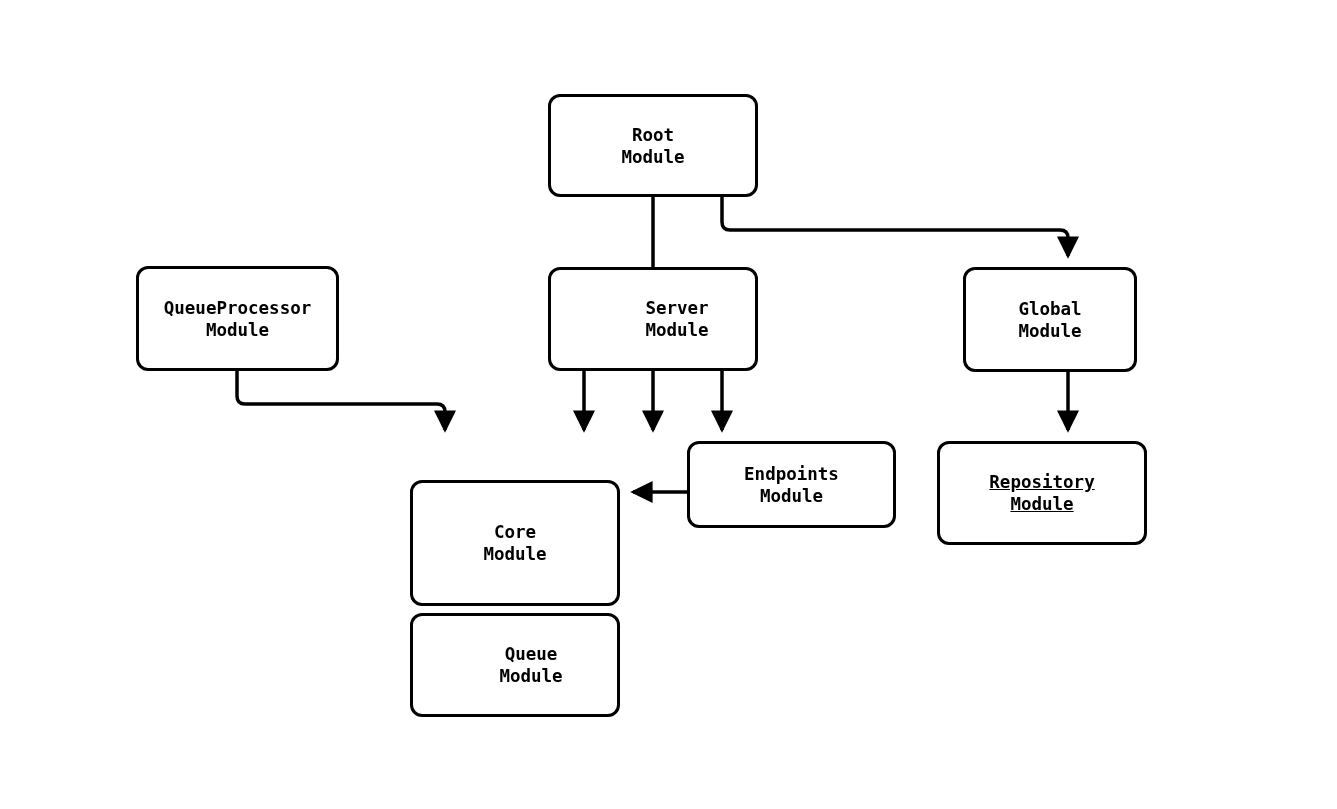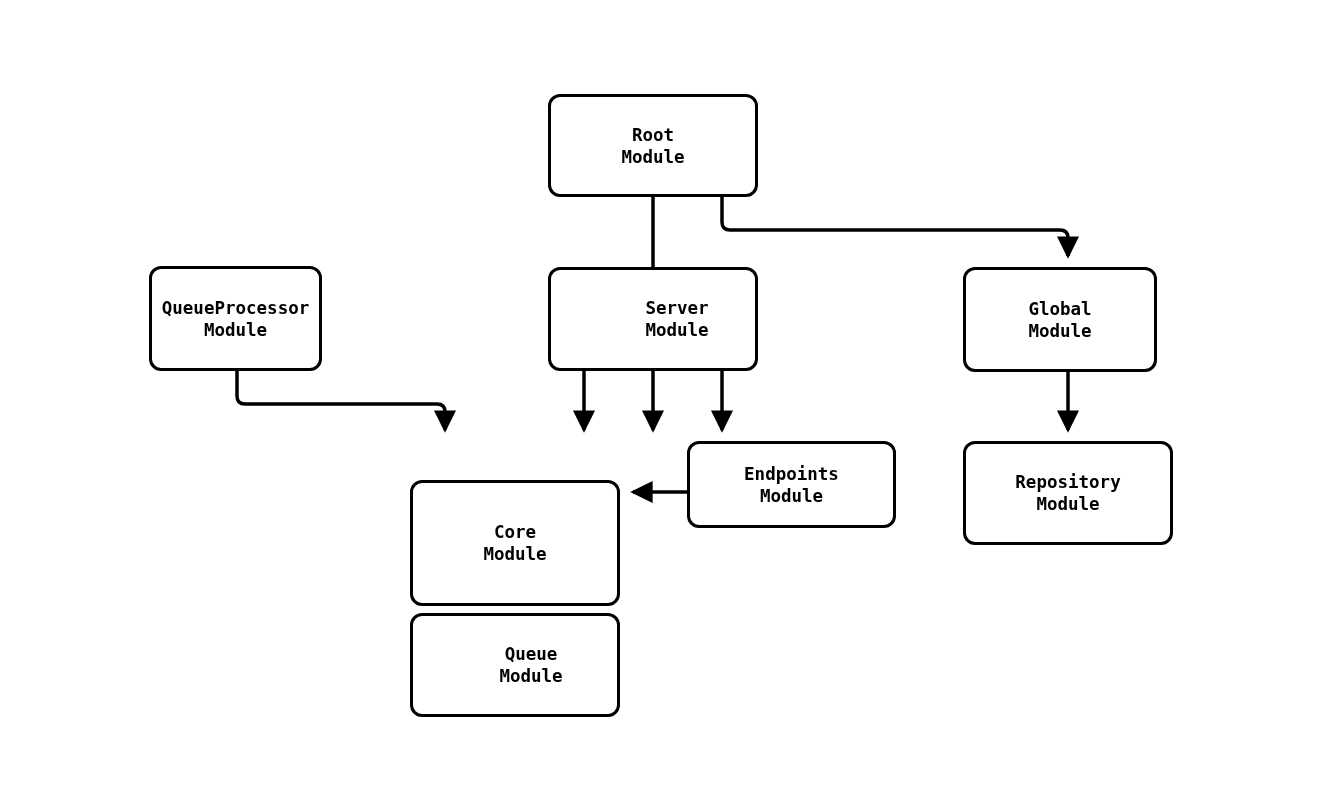--- a/index.html
+++ b/index.html
@@ -72,46 +72,46 @@
     <path d="M 1068 372 L 1068 430" fill="none" stroke="#000000" stroke-width="3.5" marker-end="url(#arrowhead)"></path>
 
     <path d="M 515 543 L 515 602" fill="none" stroke="#000000" stroke-width="3.5" marker-end="url(#arrowhead)"></path>
   </svg>
 
   <div class="node" id="node-root" style="left: 548px; top: 94px; width: 210px; height: 103px;">
     <span class="node-label">Root
 Module</span>
   </div>
 
-  <div class="node" id="node-queueprocessor" style="left: 149px; top: 266px; width: 173px; height: 105px;">
+  <div class="node" id="node-queueprocessor" style="left: 136px; top: 266px; width: 203px; height: 105px;">
     <span class="node-label">QueueProcessor
 Module</span>
   </div>
 
   <div class="node" id="node-server" style="left: 548px; top: 267px; width: 210px; height: 104px; padding-left: 48px;">
     <span class="node-label">Server
 Module</span>
   </div>
 
-  <div class="node" id="node-global" style="left: 963px; top: 267px; width: 194px; height: 105px;">
+  <div class="node" id="node-global" style="left: 963px; top: 267px; width: 174px; height: 105px;">
     <span class="node-label">Global
 Module</span>
   </div>
 
   <div class="node" id="node-core" style="left: 410px; top: 440px; width: 210px; height: 126px; margin-top: 40px;">
     <span class="node-label">Core
 Module</span>
   </div>
 
   <div class="node" id="node-endpoints" style="left: 687px; top: 441px; width: 209px; height: 87px;">
     <span class="node-label">Endpoints
 Module</span>
   </div>
 
-  <div class="node" id="node-repository" style="left: 963px; top: 441px; width: 210px; height: 104px;">
+  <div class="node" id="node-repository" style="left: 937px; top: 441px; width: 210px; height: 104px; text-decoration: underline;">
     <span class="node-label">Repository
 Module</span>
   </div>
 
   <div class="node" id="node-queue" style="left: 410px; top: 613px; width: 210px; height: 104px; padding-left: 32px;">
     <span class="node-label">Queue
 Module</span>
   </div>
 
 </div>

